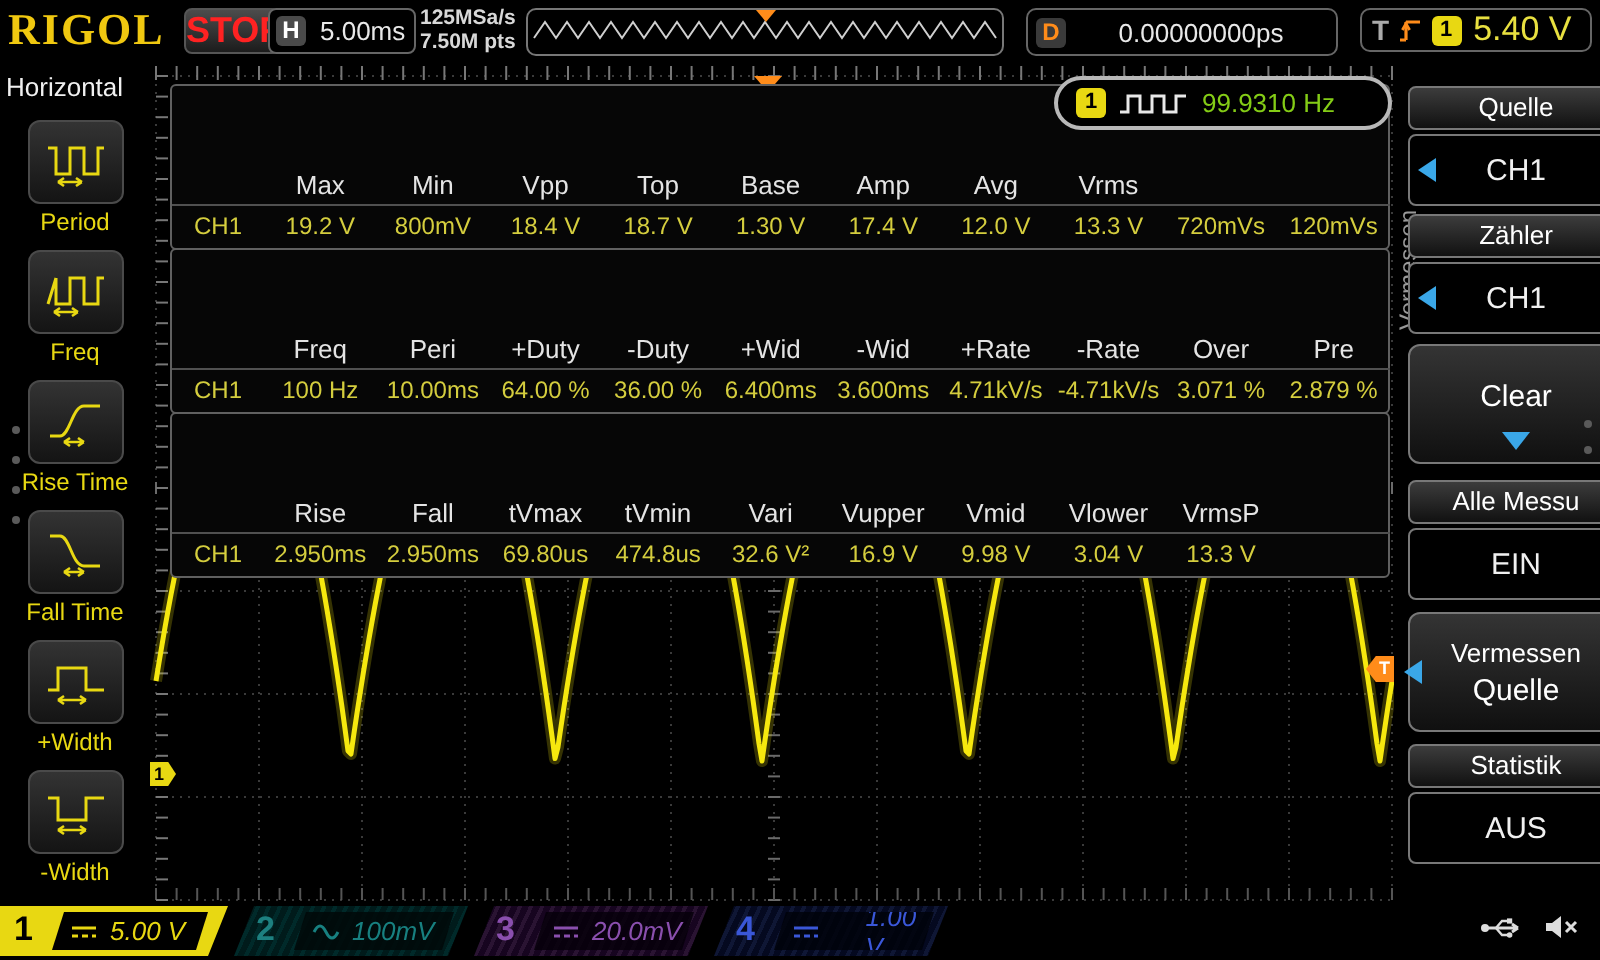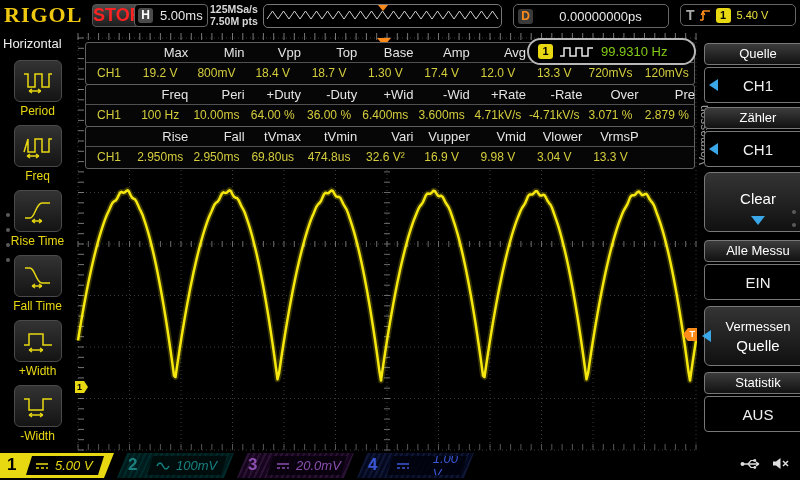--- a/index.html
+++ b/index.html
@@ -29,21 +29,21 @@
   .dbox{position:absolute;left:513px;top:4px;width:154px;height:22px;border:1px solid #666;
         border-radius:5px;background:#000;display:flex;align-items:center;}
   .dchip{width:15px;height:15px;margin-left:4px;border-radius:3px;background:#3a3a3a;
         color:#ff8c1a;font-weight:bold;font-size:12px;text-align:center;line-height:15px;}
   .dval{color:#e8e8e8;font-size:13px;margin:0 auto;}
   .tbox{position:absolute;left:680px;top:4px;width:116px;height:22px;border:1px solid #666;
         border-radius:5px;background:#000;display:flex;align-items:center;gap:4px;padding:0 5px;box-sizing:border-box;}
   .tletter{color:#aaa;font-weight:bold;font-size:14px;}
   .badge1{width:15px;height:15px;border-radius:3px;background:#e8d812;color:#000;
         font-weight:bold;font-size:11px;text-align:center;line-height:15px;}
-  .tlevel{color:#e8e040;font-size:11px;margin-left:2px;}
+  .tlevel{color:#e8e040;font-size:17px;margin-left:2px;}
   
   .leftbar{position:absolute;left:0;top:30px;width:75px;height:422px;background:#000;}
   .lb-title{position:absolute;left:3px;top:6px;color:#f0f0f0;font-size:13px;}
   .lb-item{position:absolute;left:0;width:75px;text-align:center;}
   .lb-btn{margin:0 auto;width:46px;height:40px;border-radius:6px;border:1px solid #4a4a4a;
         background:linear-gradient(#333,#141414);display:flex;align-items:center;justify-content:center;}
   .lb-label{margin-top:2px;color:#e8d812;font-size:12px;}
   .pagedot{position:absolute;width:4px;height:4px;border-radius:50%;background:#5a5a5a;}
   
   .screen{position:absolute;left:75px;top:30px;width:622px;height:422px;background:#000;}
@@ -54,22 +54,22 @@
   .trig-marker{position:absolute;left:608px;top:298px;width:14px;height:13px;background:#ff8c1a;
         color:#fff;font-size:9px;font-weight:bold;text-align:right;padding-right:2px;line-height:13px;
         clip-path:polygon(0 50%,35% 0,100% 0,100% 100%,35% 100%);box-sizing:border-box;}
   .trigpos-marker{position:absolute;left:302px;top:8px;width:0;height:0;
         border-left:7px solid transparent;border-right:7px solid transparent;
         border-top:8px solid #ff8c1a;}
   
   .mtable{position:absolute;left:10px;top:13px;width:610px;}
   .mgroup{display:grid;grid-template-columns:46px repeat(10,56.3px);
         border:1px solid #606060;border-radius:3px;background:#060606;margin-top:-1px;}
-  .th{height:19px;line-height:19px;font-size:13px;color:#e4e4e4;text-align:right;
-        border-bottom:1px solid #505050;white-space:nowrap;}
+  .th{height:19px;line-height:19px;font-size:13px;color:#e4e4e4;text-align:center;
+        border-bottom:1px solid #505050;white-space:nowrap;margin-top:40px;}
   .td{height:21px;line-height:21px;font-size:12px;color:#d4cd3e;text-align:center;white-space:nowrap;}
   
   .fcounter{position:absolute;left:452px;top:8px;width:169px;height:27px;border:2px solid #b8b8b8;
         border-radius:14px;background:#000;display:flex;align-items:center;gap:6px;
         padding:0 9px;box-sizing:border-box;z-index:5;}
   .fc-val{color:#84cc16;font-size:13px;}
   
   .rightbar{position:absolute;left:697px;top:30px;width:103px;height:422px;background:#000;}
   .vtab{position:absolute;left:0px;top:30px;height:150px;width:14px;color:#999;font-size:12px;
         writing-mode:vertical-rl;transform:rotate(180deg);text-align:center;}

